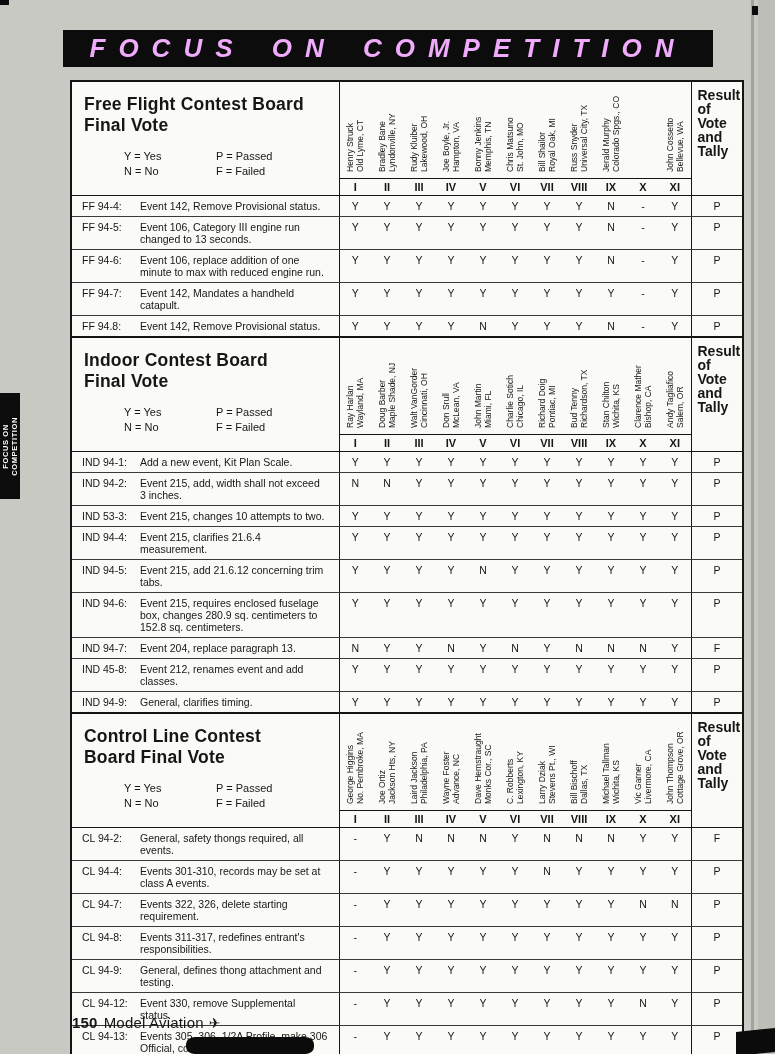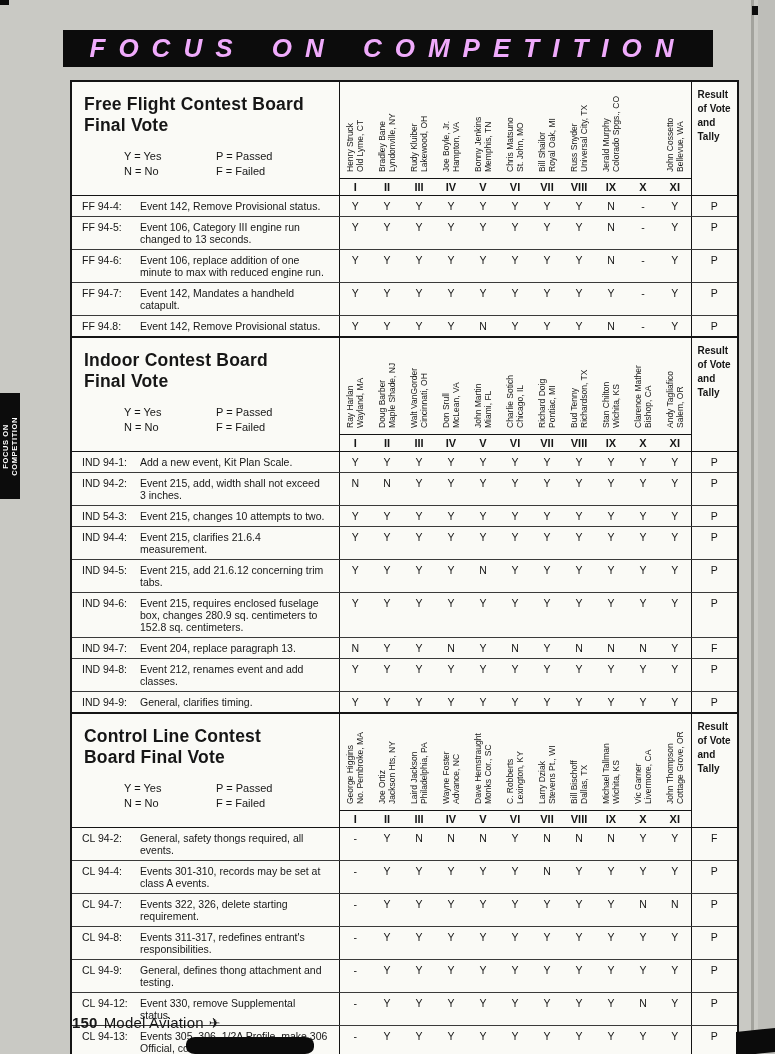--- a/index.html
+++ b/index.html
@@ -58,21 +58,21 @@
     font-size:8.5px; line-height:10px; text-align:left; white-space:nowrap;
   }
   .voter-cell .rotname span{ display:block; }
   .num-row td{
     border-top:1px solid #141414; border-bottom:1px solid #141414;
     text-align:center; font-weight:700; font-size:11px;
     height:17px; padding:2px 0; vertical-align:middle;
   }
   .res-hdr{
     border-left:1px solid #141414; border-bottom:1px solid #141414;
-    font-weight:700; font-size:10px; line-height:14px;
+    font-weight:700; font-size:14px; line-height:14px;
     padding:6px 2px 0 6px;
   }
   .data-row td{ border-bottom:1px solid #3a3a3a; }
   table.board tr:last-child td{ border-bottom:none; }
   .desc-cell{
     border-right:1px solid #141414;
     padding:4px 4px 4px 10px; font-size:10.5px; line-height:12px;margin-left:8px;
   }
   .desc-cell .mid{ display:inline-block; width:58px; vertical-align:top; }
   .desc-cell .mdesc{ display:inline-block; width:188px; vertical-align:top; }
@@ -451,21 +451,21 @@
           <td class="vote">Y</td>
           <td class="vote">Y</td>
           <td class="vote">Y</td>
           <td class="vote">Y</td>
           <td class="vote">Y</td>
           <td class="vote">Y</td>
           <td class="res">P</td>
         </tr>
         <tr class="data-row">
           <td class="desc-cell">
-            <span class="mid">IND 54-3:</span><span class="mdesc">Event 215, changes 10 attempts to two.</span>
+            <span class="mid">IND 53-3:</span><span class="mdesc">Event 215, changes 10 attempts to two.</span>
           </td>
           <td class="vote">Y</td>
           <td class="vote">Y</td>
           <td class="vote">Y</td>
           <td class="vote">Y</td>
           <td class="vote">Y</td>
           <td class="vote">Y</td>
           <td class="vote">Y</td>
           <td class="vote">Y</td>
           <td class="vote">Y</td>
@@ -536,21 +536,21 @@
           <td class="vote">N</td>
           <td class="vote">Y</td>
           <td class="vote">N</td>
           <td class="vote">N</td>
           <td class="vote">N</td>
           <td class="vote">Y</td>
           <td class="res">F</td>
         </tr>
         <tr class="data-row">
           <td class="desc-cell">
-            <span class="mid">IND 94-8:</span><span class="mdesc">Event 212, renames event and add classes.</span>
+            <span class="mid">IND 45-8:</span><span class="mdesc">Event 212, renames event and add classes.</span>
           </td>
           <td class="vote">Y</td>
           <td class="vote">Y</td>
           <td class="vote">Y</td>
           <td class="vote">Y</td>
           <td class="vote">Y</td>
           <td class="vote">Y</td>
           <td class="vote">Y</td>
           <td class="vote">Y</td>
           <td class="vote">Y</td>

